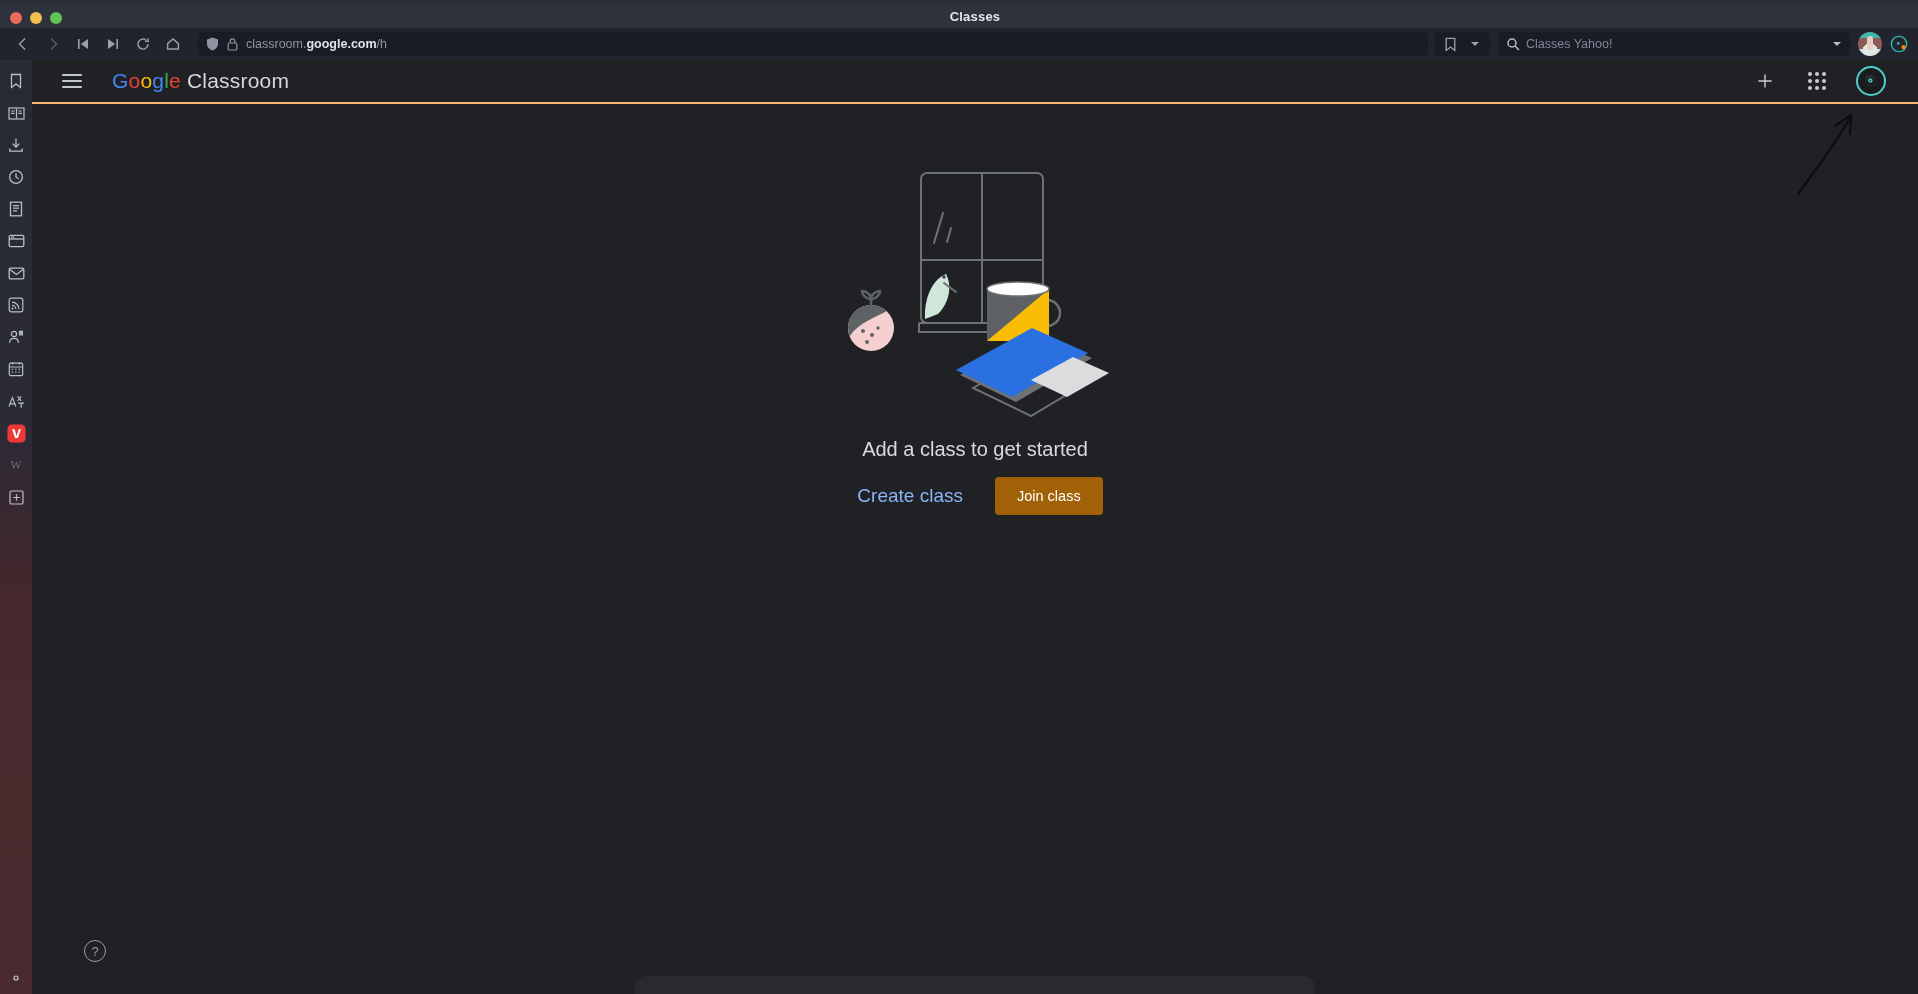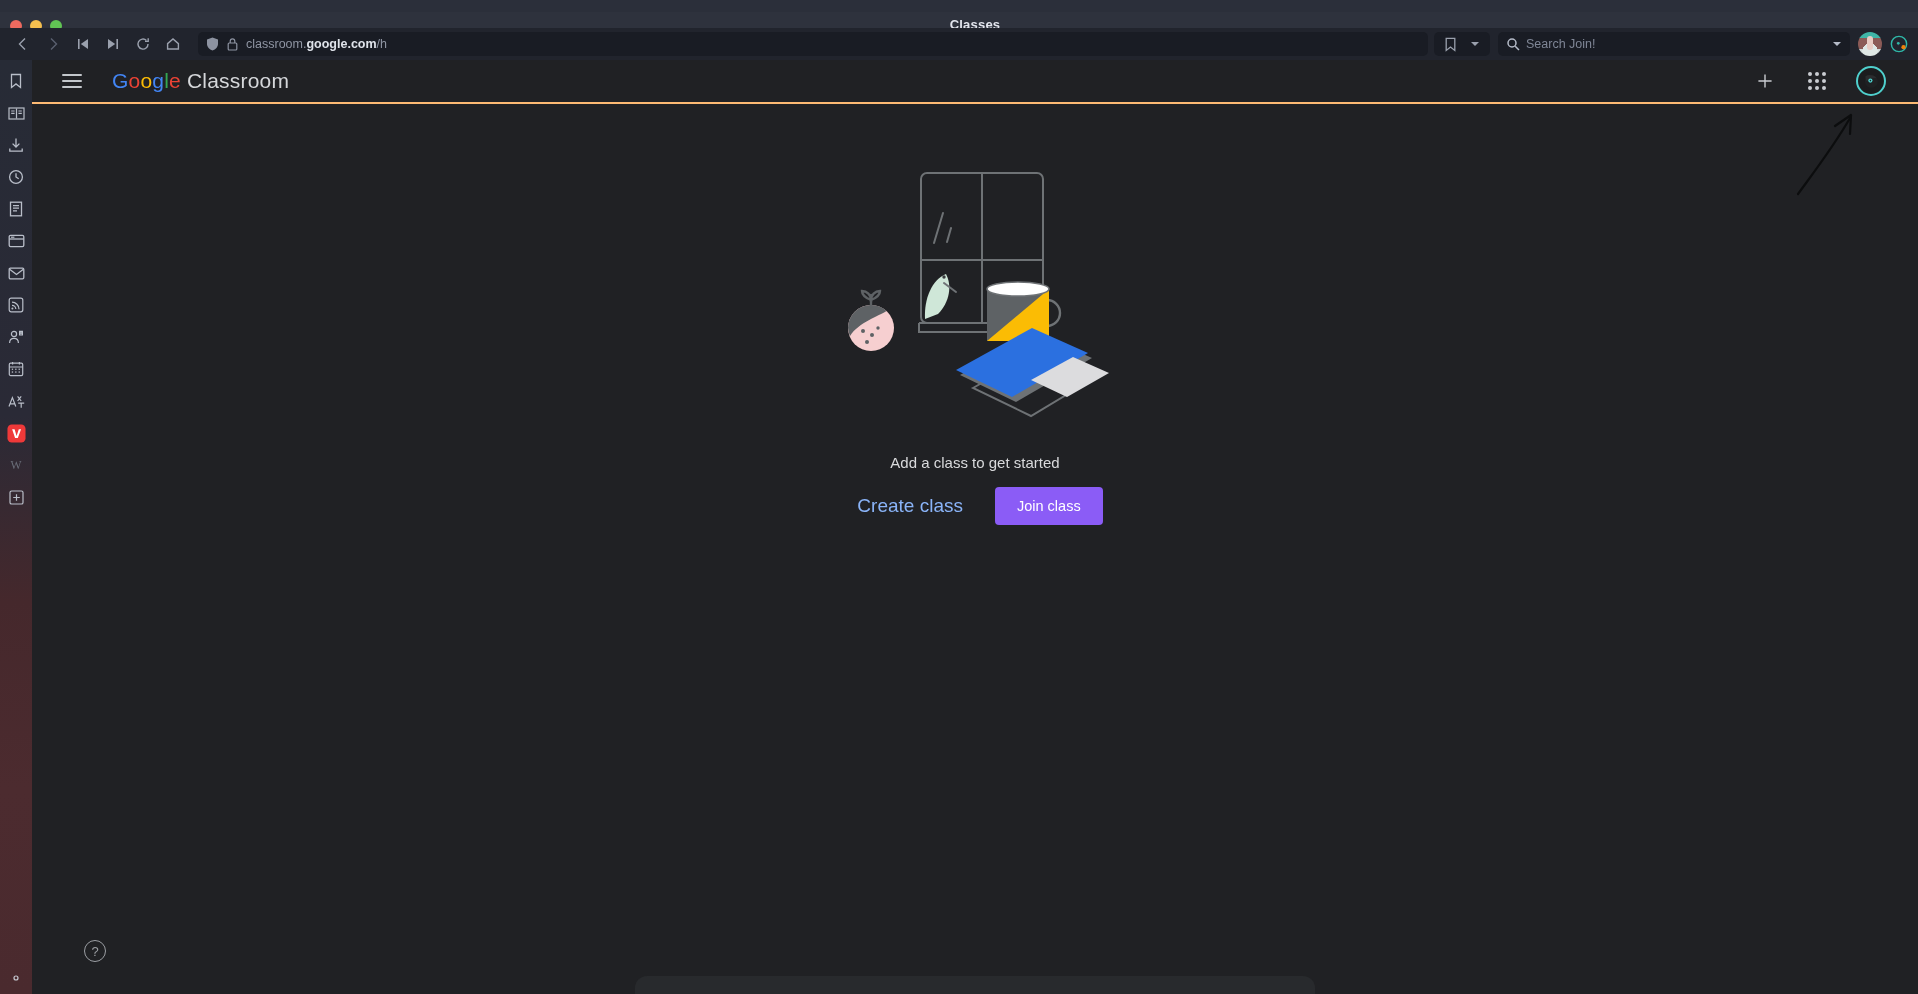--- a/index.html
+++ b/index.html
@@ -5,21 +5,21 @@
   * { box-sizing: border-box; margin: 0; padding: 0; }
   html, body {
     width: 1918px; height: 994px;
     background: #2b2f3a;
     font-family: "Liberation Sans", sans-serif;
     overflow: hidden;
   }
 
   
   .titlebar {
-    position: absolute; top: 12px; left: 0; width: 1918px; height: 24px;
+    position: absolute; top: 4px; left: 0; width: 1918px; height: 24px;
     background: #2e323d;
     display: flex; align-items: center; justify-content: center; padding-left: 32px;
   }
   .traffic { position: absolute; left: 10px; top: 0; height: 28px; display: flex; align-items: center; gap: 8px; }
   .dot { width: 12px; height: 12px; border-radius: 50%; }
   .dot.red { background: #ed6a5f; }
   .dot.yellow { background: #f4bf4f; }
   .dot.green { background: #61c454; }
   .title-text { color: #e3e6ee; font-size: 13px; font-weight: bold; letter-spacing: .2px; }
 
@@ -112,28 +112,28 @@
     position: absolute; right: 24px; top: 118px; width: 300px;
     text-align: right; color: #e3e3e3; font-size: 14.5px; line-height: 21px;
   }
   .hint-arrow { position: absolute; right: 48px; top: 48px; width: 80px; height: 90px; }
 
   .empty {
     position: absolute; left: 0; top: 96px; width: 1886px;
     display: flex; flex-direction: column; align-items: center;
   }
   .illus { width: 280px; height: 270px; }
-  .empty-title { margin-top: 28px; color: #d9dadc; font-size: 15px; }
+  .empty-title { margin-top: 12px; color: #d9dadc; font-size: 20px; }
   .empty-actions { margin-top: 16px; display: flex; align-items: center; gap: 22px; }
   .btn-text {
     color: #8ab4f8; background: transparent; border: none; font-size: 19px;
     font-family: "Liberation Sans", sans-serif; padding: 8px 10px; cursor: pointer;
   }
   .btn-filled {
-    background: #8b5cf6; color: #ffffff; border: none; border-radius: 4px;
+    background: #a16207; color: #ffffff; border: none; border-radius: 4px;
     font-size: 14.5px; font-family: "Liberation Sans", sans-serif;
     padding: 11px 22px; cursor: pointer;
   }
 
   .help-btn {
     position: absolute; left: 52px; bottom: 32px;
     width: 22px; height: 22px; border-radius: 50%; border: 1.5px solid #9b9ea3;
     color: #9b9ea3; font-size: 13px; display: flex; align-items: center; justify-content: center;
   }
 
@@ -219,21 +219,21 @@
     </div>
   </div>
 
   <div class="searchbar">
     <span style="color:#b6bcc9;display:flex">
       <svg width="14" height="14" viewBox="0 0 14 14" fill="none" stroke="currentColor" stroke-width="1.5">
         <circle cx="6" cy="6" r="4"></circle>
           <path d="M9.2 9.2L13 13"></path>
       </svg>
     </span>
-    <span class="search-ph">Search Join!</span>
+    <span class="search-ph">Classes Yahoo!</span>
     <span style="color:#b6bcc9;display:flex">
       <svg width="10" height="10" viewBox="0 0 10 10" fill="currentColor">
           <path d="M1 3l4 4 4-4z"></path>
         </svg>
     </span>
   </div>
 
   <div class="avatar-browser"></div>
 
   <div class="tb-btn" style="width:22px">

